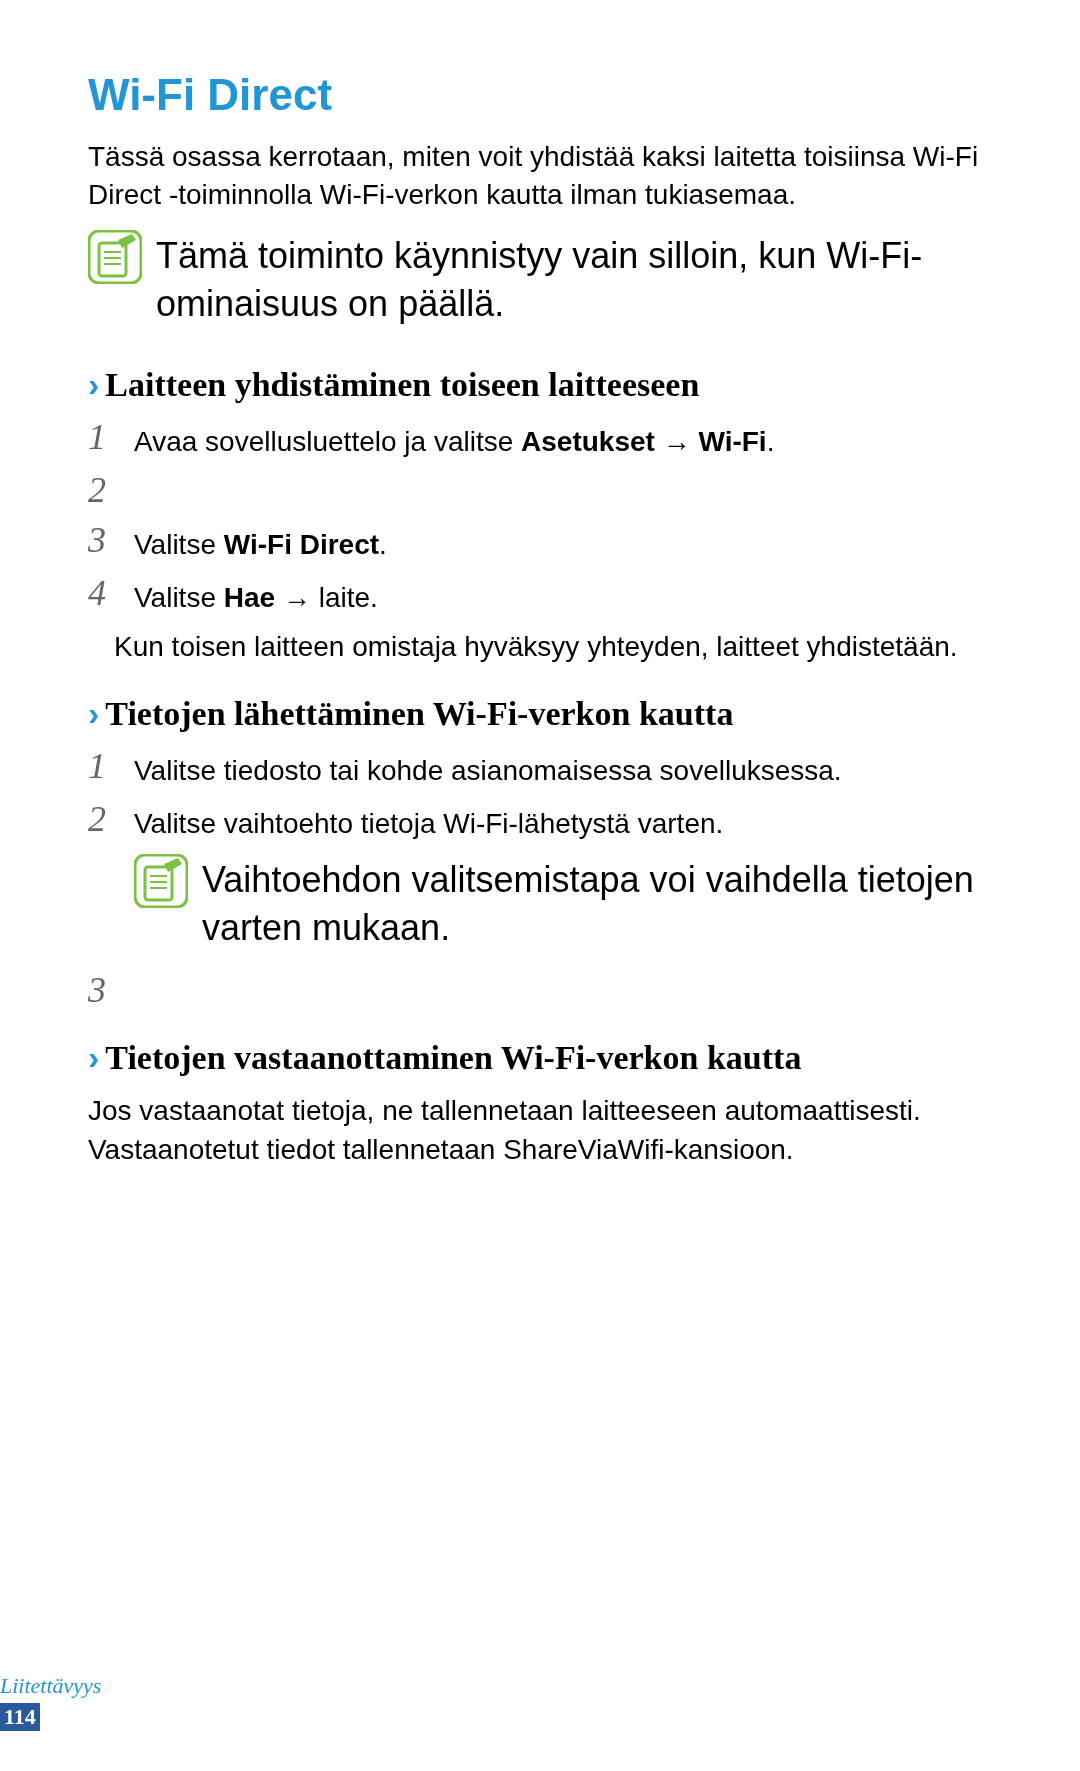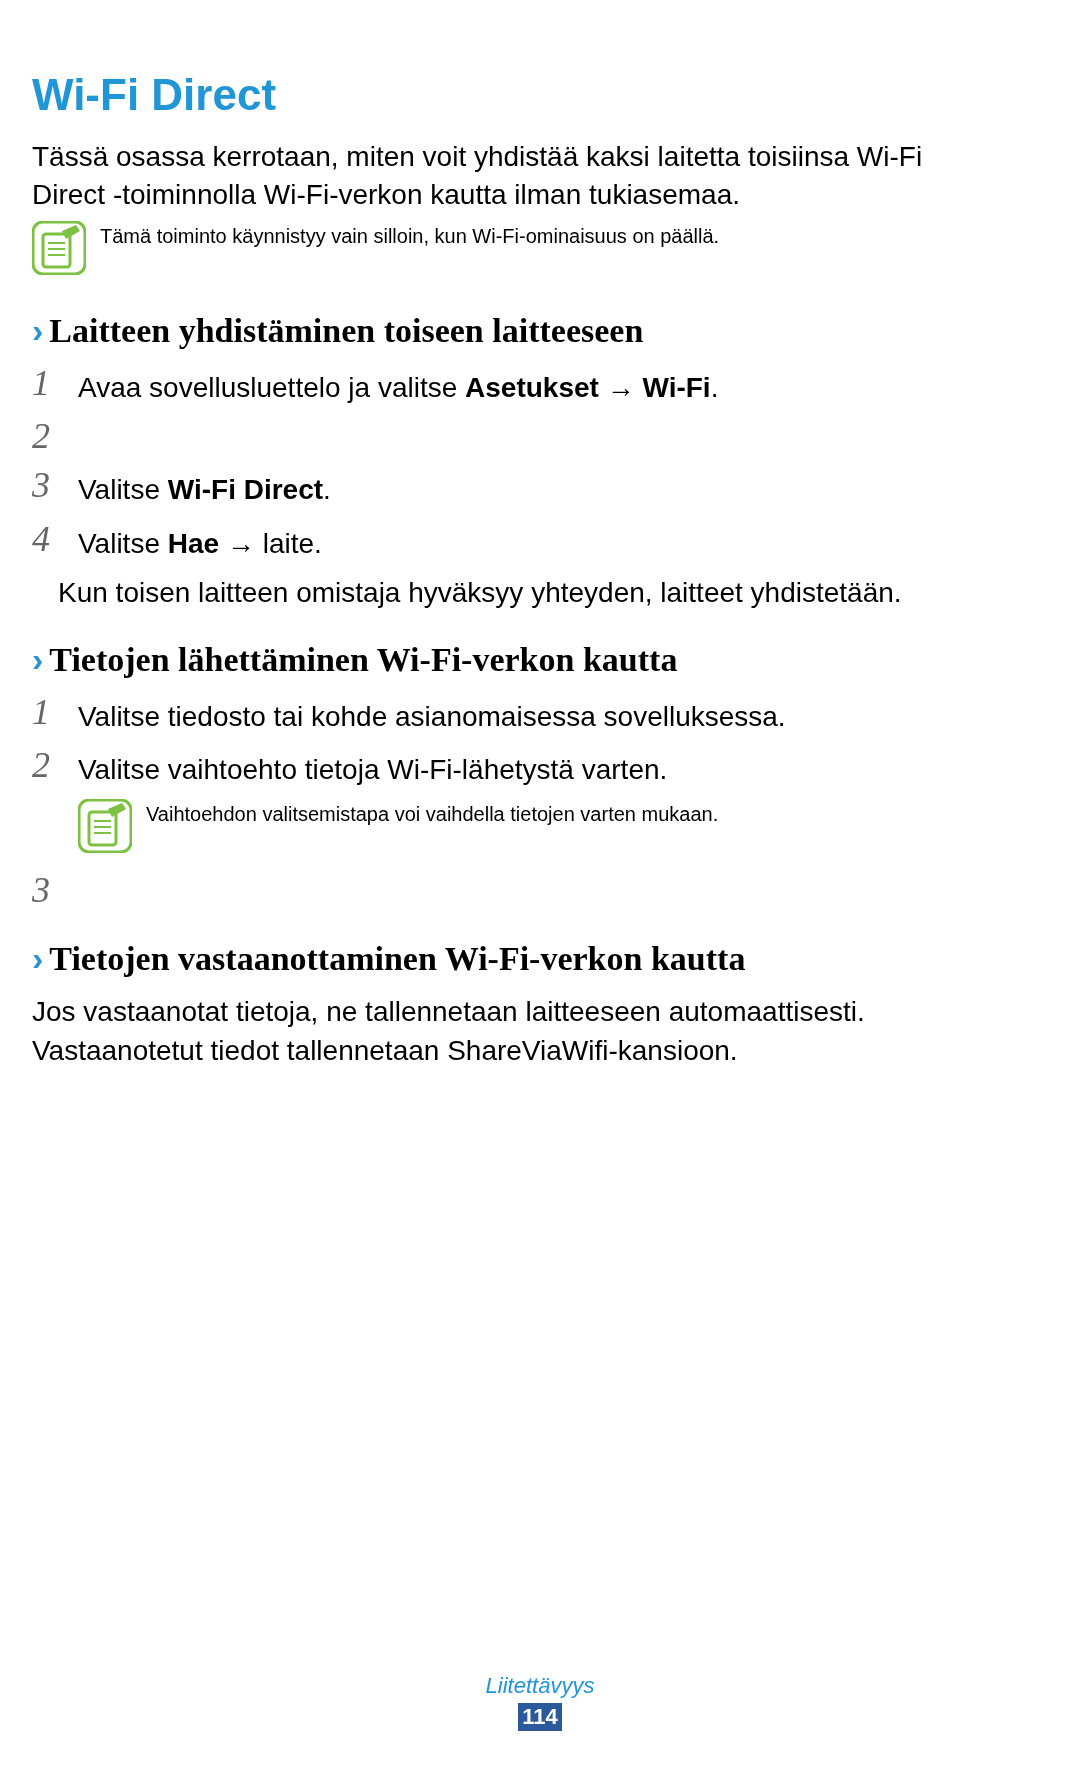--- a/index.html
+++ b/index.html
@@ -5,50 +5,50 @@
   * { box-sizing: border-box; margin: 0; padding: 0; }
   body {
     width: 1080px;
     height: 1771px;
     background: #ffffff;
     font-family: Arial, Helvetica, sans-serif;
     color: #000000;
     position: relative;
   }
   .page {
-    padding: 70px 80px 40px 32px;
+    padding: 70px 80px 40px 88px;
   }
   .main-title {
     color: #2196d6;
     font-size: 44px;
     font-weight: bold;
     margin-bottom: 18px;
   }
   .intro-text {
     font-size: 28px;
     line-height: 1.35;
-    margin-bottom: 7px;
+    margin-bottom: 16px;
   }
   .note-row {
     display: flex;
     align-items: flex-start;
     gap: 14px;
     margin-bottom: 36px;
   }
   .note-row.inner {
     margin-bottom: 18px;
   }
   .note-icon {
     width: 54px;
     height: 54px;
     flex-shrink: 0;
   }
   .note-icon svg { width: 54px; height: 54px; }
   .note-text {
-    font-size: 20px;
+    font-size: 36px;
     line-height: 1.35;
     padding-top: 2px;
   }
   .subsection-title-row {
     display: flex;
     align-items: baseline;
     gap: 6px;
     margin-bottom: 14px;
     margin-top: 10px;
   }
@@ -92,21 +92,22 @@
   .section-block { margin-bottom: 28px; }
   .body-text {
     font-size: 28px;
     line-height: 1.4;
   }
   .footer {
     position: absolute;
     bottom: 40px;
     left: 0;
     right: 0;
-    text-align: center;
+    text-align: left;
+    font-family: Liberation Serif, serif;
   }
   .footer-label {
     color: #2196d6;
     font-style: italic;
     font-size: 22px;
     margin-bottom: 4px;
   }
   .page-number {
     display: inline-block;
     background: #2a5a9c;

